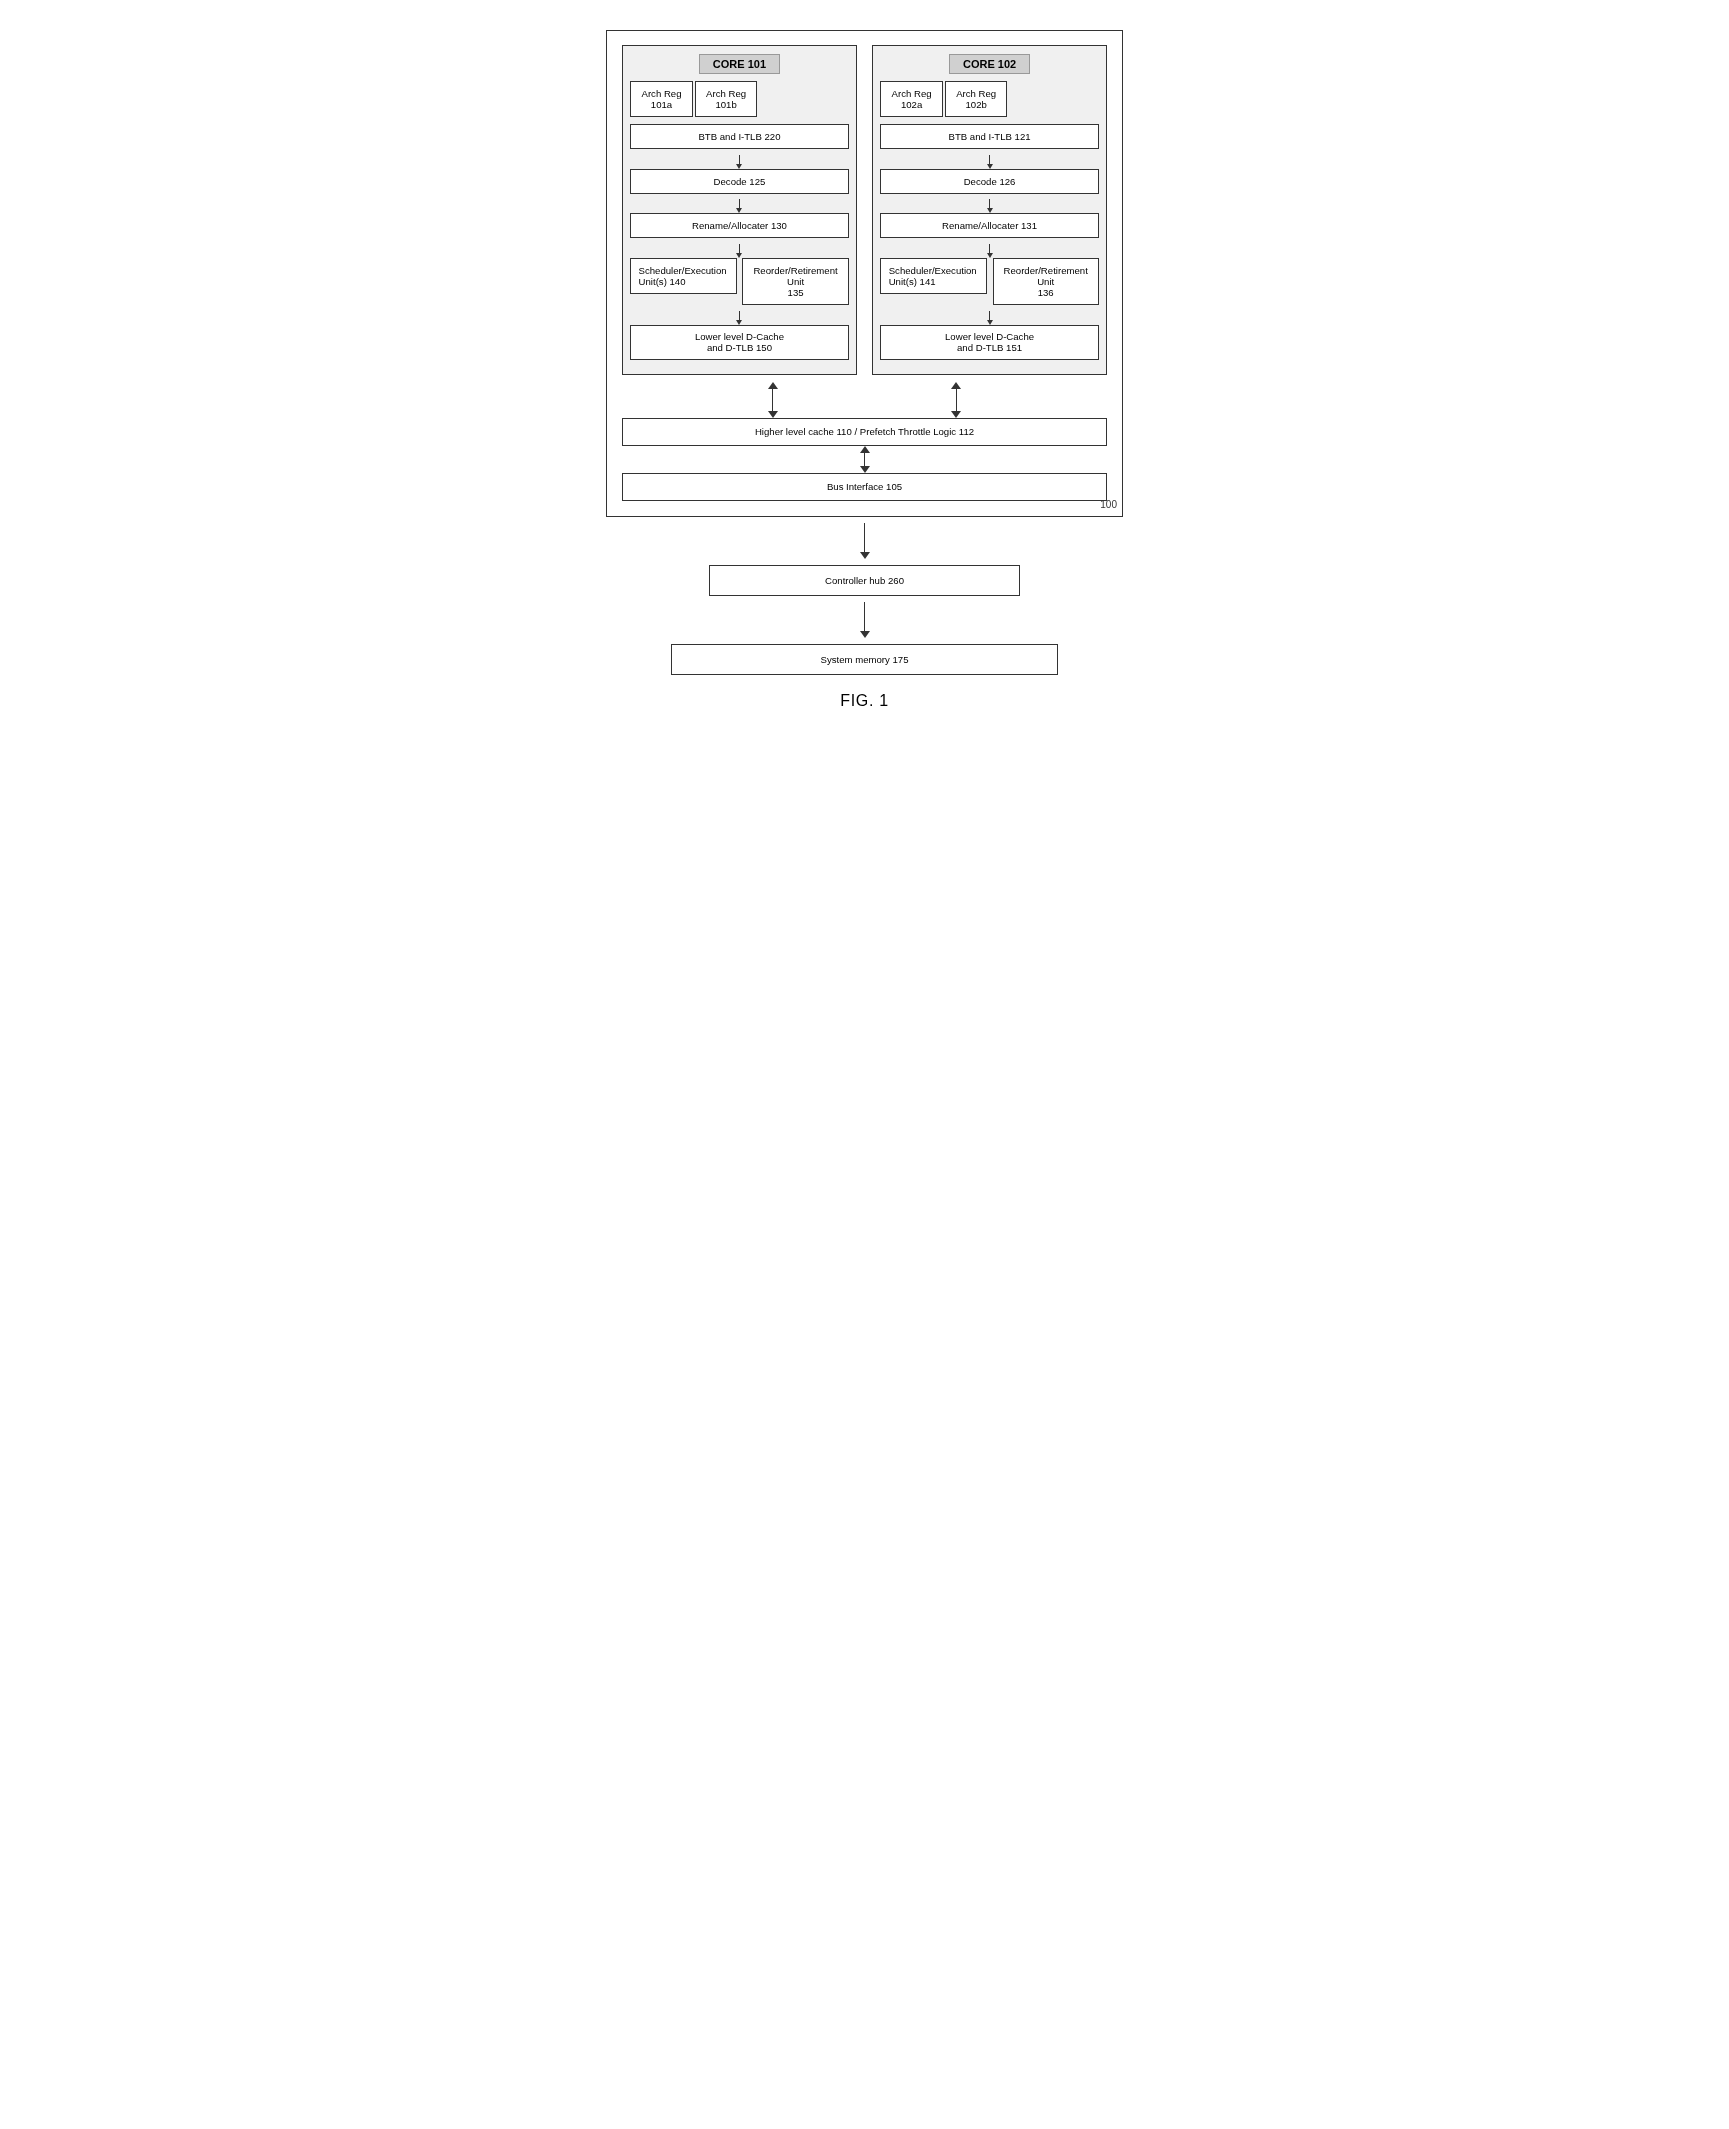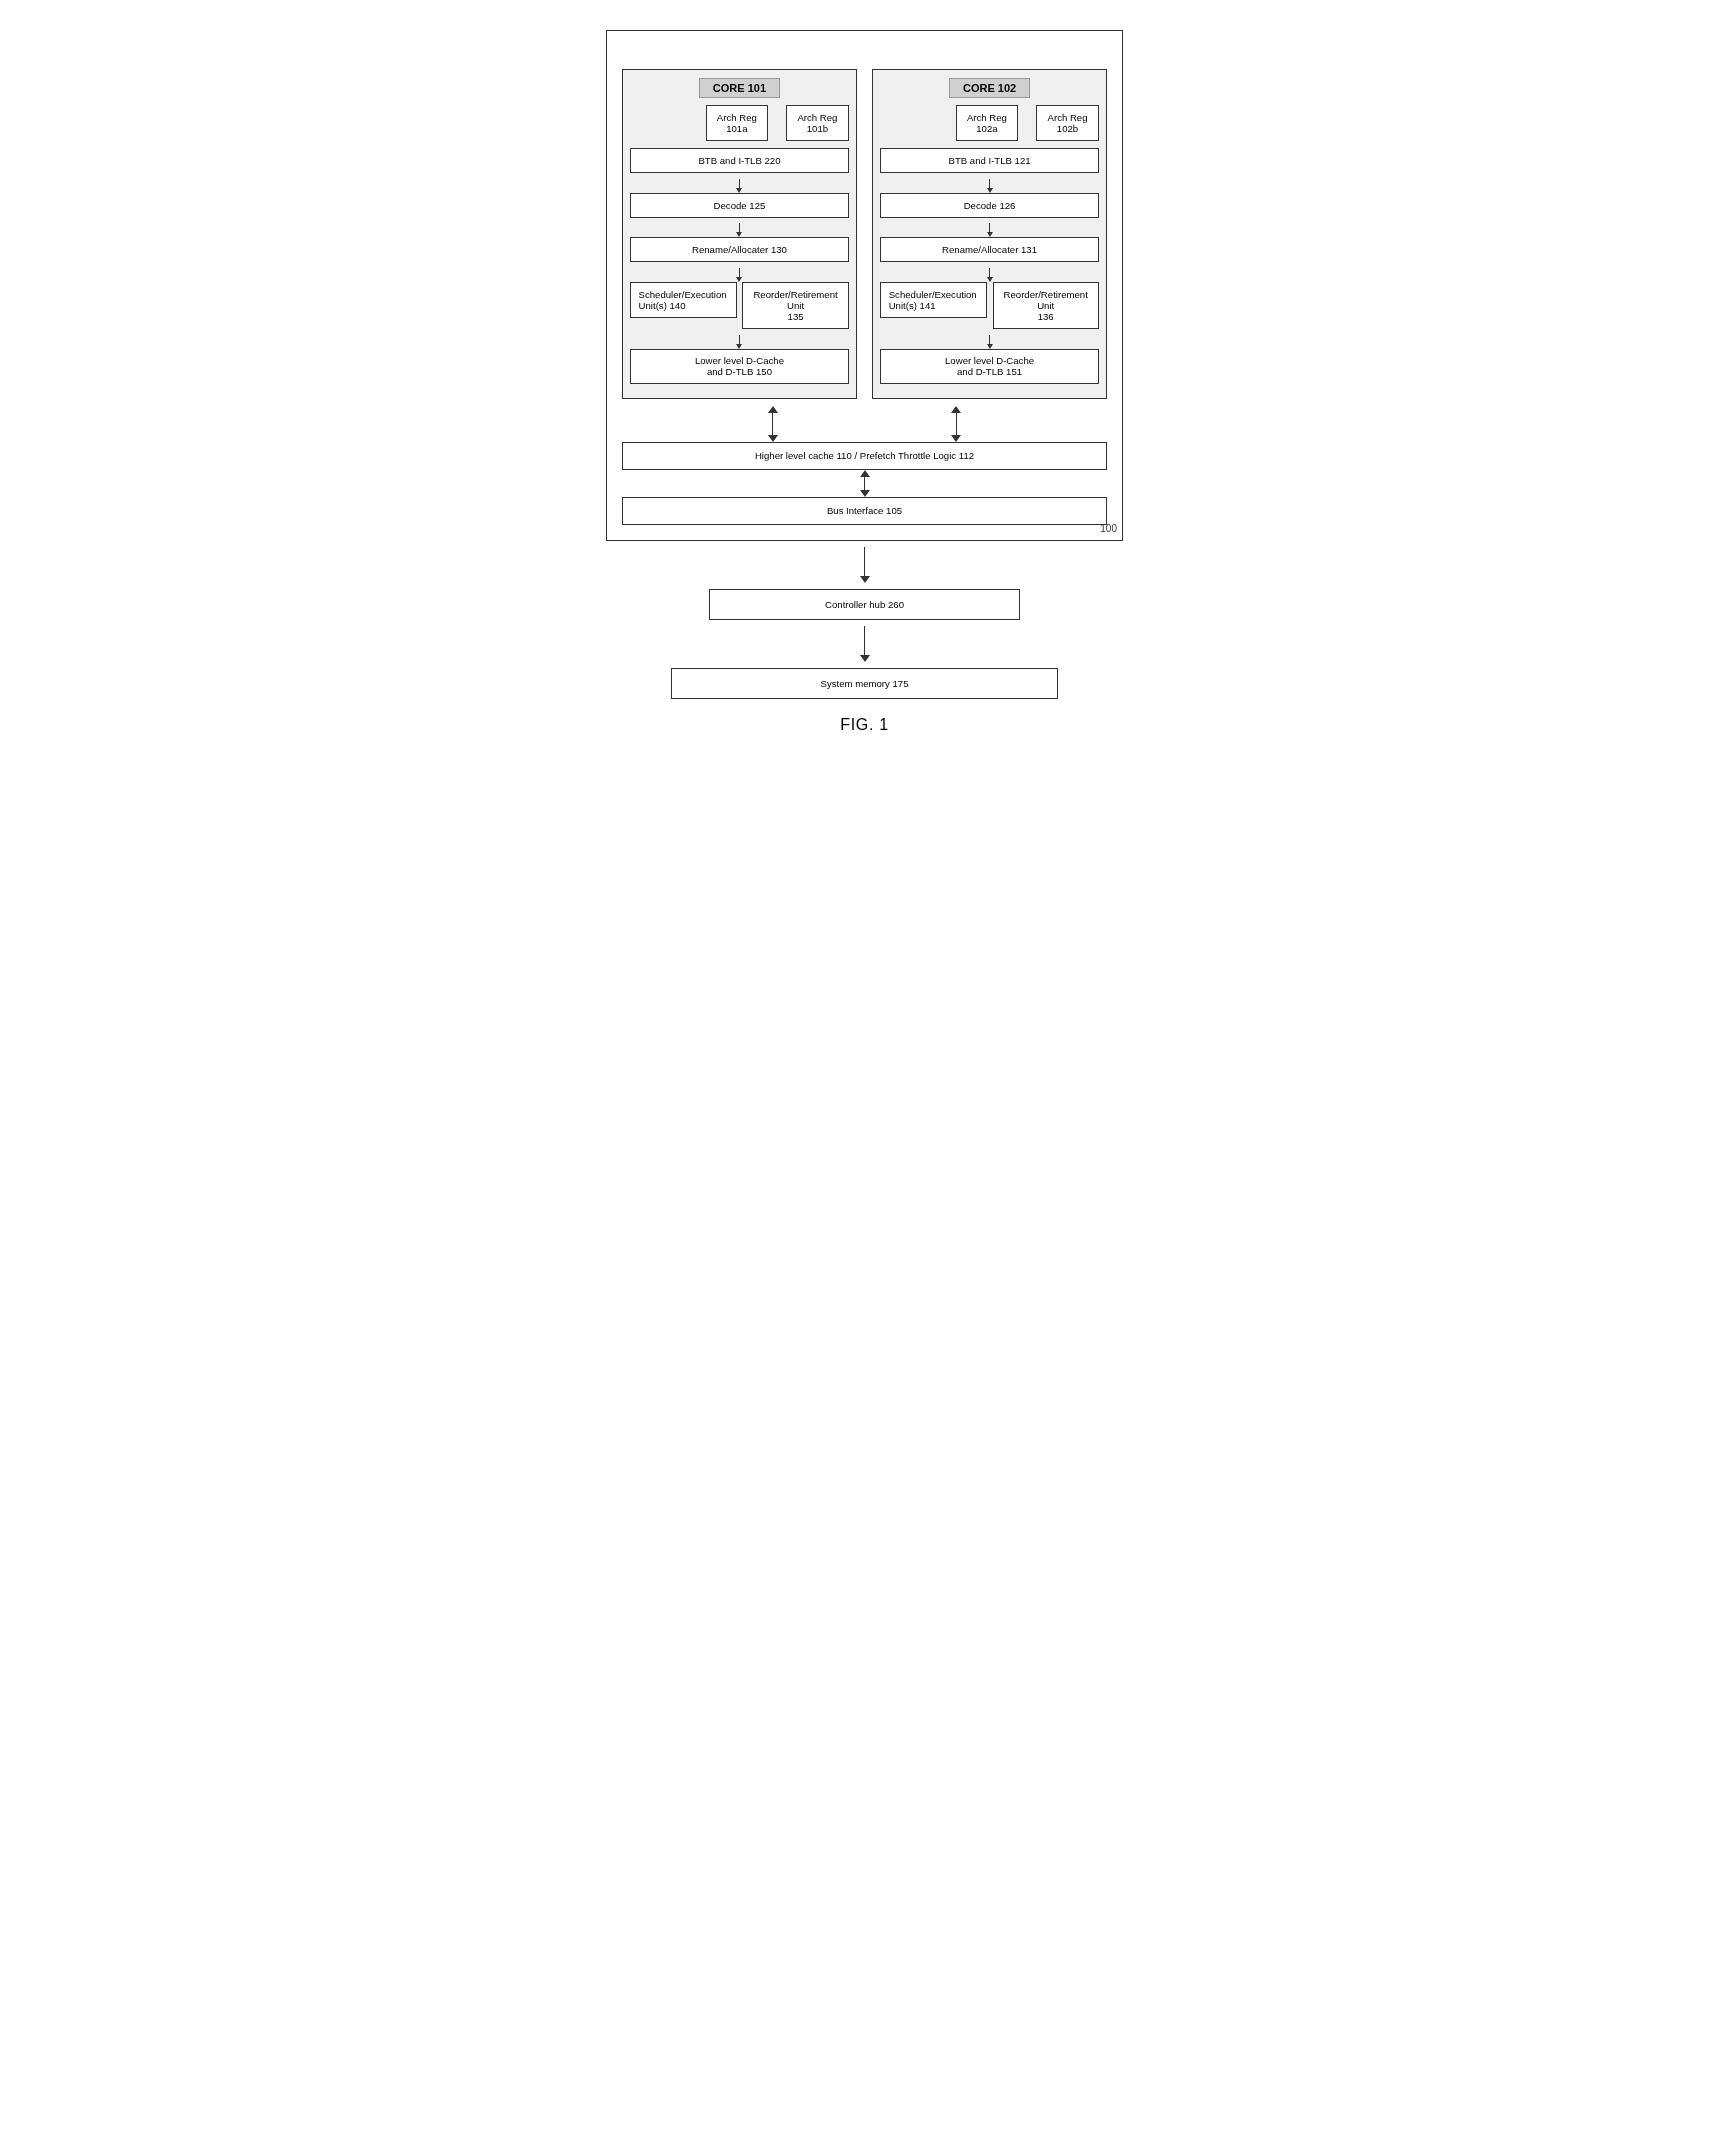--- a/index.html
+++ b/index.html
@@ -40,21 +40,20 @@
       right: 5px;
       font-size: 10px;
       color: #333;
     }
 
     
     .cores-row {
       display: flex;
       gap: 14.8px;
       margin-bottom: 7.4px;
-      margin-top: 24px;
     }
     .core-box {
       flex: 1;
       border: 1.5px solid #333;
       padding: 7.4px;
       position: relative;
       background: #f0f0f0;
     }
     .core-title-area {
       display: flex;
@@ -65,23 +64,23 @@
       background: #d0d0d0;
       border: 0.7px solid #999;
       padding: 3px 13.3px;
       font-weight: bold;
       font-size: 11px;
     }
 
     
     .arch-reg-row {
       display: flex;
-      gap: 18px;
+      gap: 2px;
       margin-bottom: 7.4px;
-      justify-content: flex-end;
+      justify-content: flex-start;
     }
     .arch-reg-box {
       border: 1.5px solid #333;
       background: #fff;
       padding: 5.9px 10.3px;
       text-align: center;
       font-size: 9.6px;
       min-width: 59px;
     }
 

